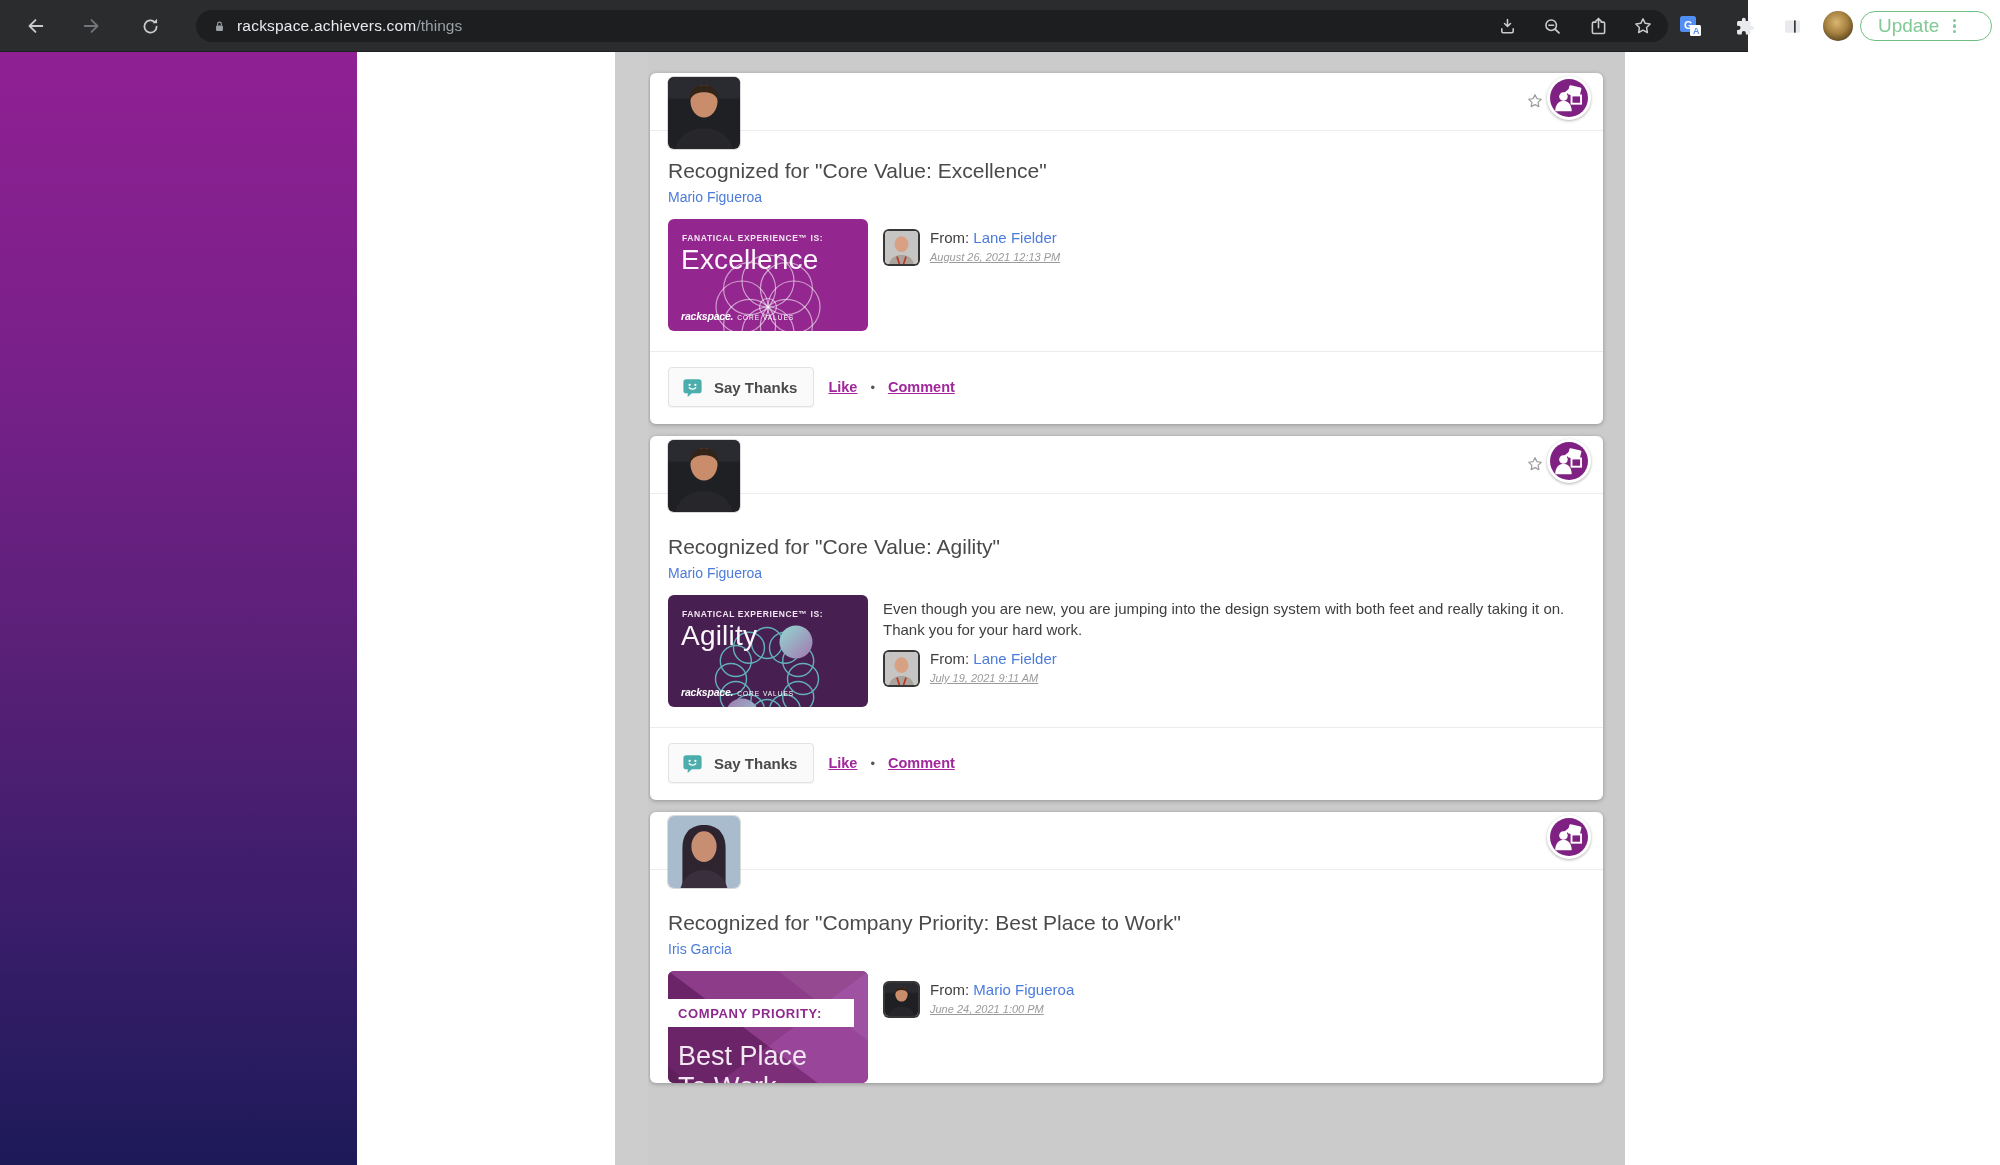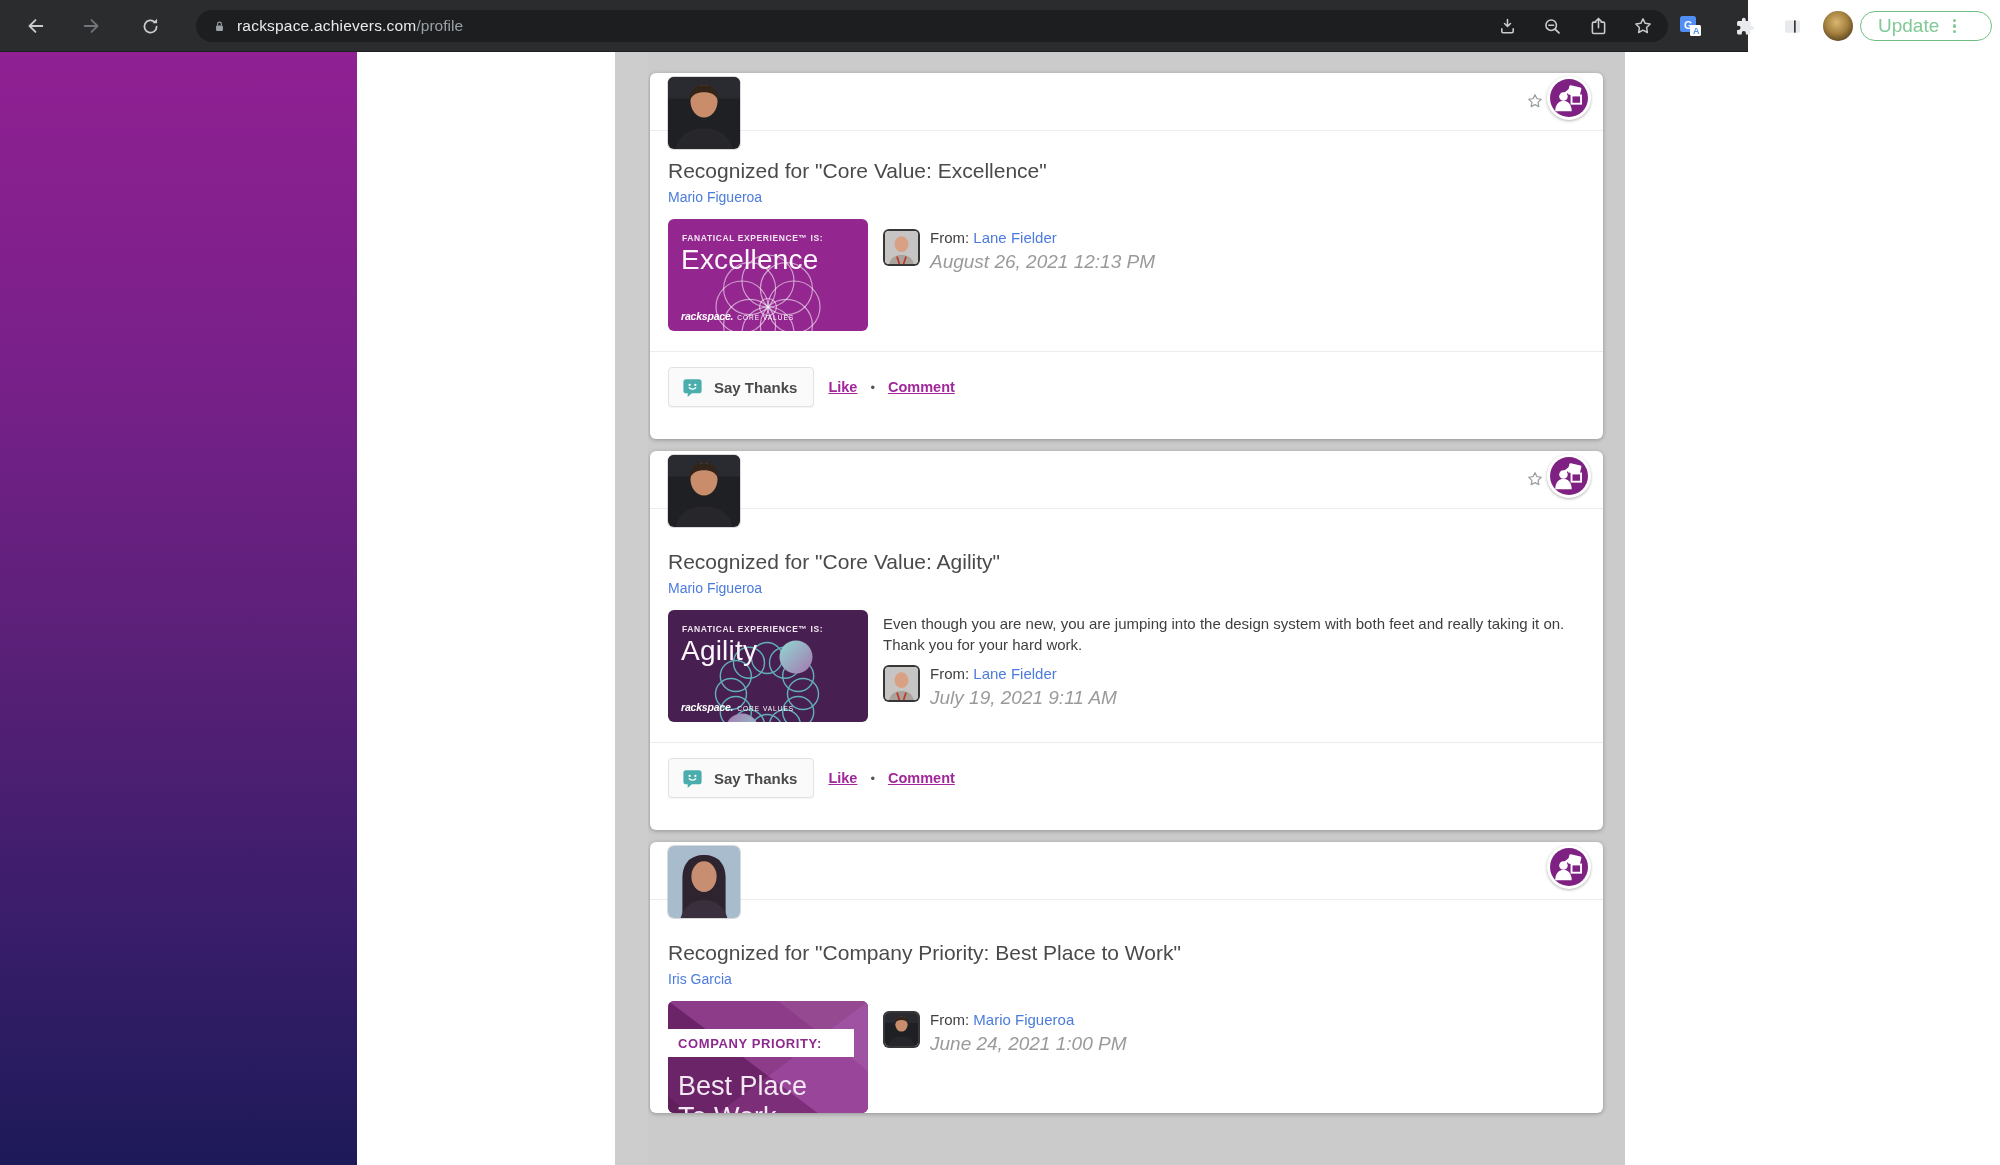--- a/index.html
+++ b/index.html
@@ -55,24 +55,24 @@
   .card-body { display:flex; margin-top:13px; padding:0 18px; }
   .msg-col { margin-left:15px; flex:1; }
   .msg-col p { margin-top:3px; font-size:15px; line-height:21px; color:#3f3f3f; }
   .from-row { display:flex; margin-top:10px; }
   .from-avatar { width:33px; height:33px; border-radius:4px; overflow:hidden; flex:none;
                  cursor:pointer; box-shadow:0 0 0 2px rgba(20,20,20,.85); margin:2px 0 0 2px; }
   .from-avatar svg { width:100%; height:100%; display:block; }
   .from-text { margin-left:12px; }
   .from-line { font-size:15px; color:#3f3f3f; }
   .from-line a { color:#4b7bdc; text-decoration:none; cursor:pointer; }
-  .date { margin-top:5px; font-size:19px; font-style:italic; color:#9a9a9a; }
+  .date { margin-top:5px; font-size:11px; font-style:italic; color:#9a9a9a;text-decoration:underline; }
 
   .divider { border:none; border-top:1px solid #ececec; margin-top:20px; }
-  .actions { display:flex; align-items:center; padding:15px 18px 32px 18px; }
+  .actions { display:flex; align-items:center; padding:15px 18px 17px 18px; }
   .say-thanks { display:flex; align-items:center; height:40px; padding:0 16px 0 12px;
                 background:#fafafa; border:1px solid #e2e2e2; border-radius:4px; cursor:pointer;
                 box-shadow:0 1px 1px rgba(0,0,0,.05); }
   .say-thanks svg { width:23px; height:23px; margin-right:10px; }
   .say-thanks span { font-size:15px; font-weight:600; color:#4a4a4a; }
   .act-link { margin-left:14px; font-size:14.5px; font-weight:600; color:#a2269c;
               text-decoration:underline; cursor:pointer; }
   .act-dot { margin-left:13px; color:#555; font-size:13px; }
   .act-link + .act-dot + .act-link { margin-left:13px; }
 
@@ -117,21 +117,21 @@
         <path d="M19.5 3.2v5.2h-5.2z" fill="#c9cbce"></path>
       </svg>
   </div>
 
   <div id="url-bar">
     <svg viewBox="0 0 24 24" width="15" height="15">
         <rect x="6.5" y="10.5" width="11" height="8.5" rx="1.5" fill="#9aa0a6"></rect>
         <path d="M9 10.5V8a3 3 0 0 1 6 0v2.5" stroke="#9aa0a6" stroke-width="1.8" fill="none"></path>
       </svg>
     <span class="host">rackspace.achievers.com</span>
-      <span class="path">/profile</span>
+      <span class="path">/things</span>
   </div>
 
   <div class="tb-icon" style="left:1495px">
     <svg viewBox="0 0 24 24" width="21" height="21">
         <path d="M12 4v8M8.6 8.6 12 12l3.4-3.4" stroke="#c9cbce" stroke-width="1.8" fill="none" stroke-linecap="round" stroke-linejoin="round"></path>
         <path d="M5.5 14.5v3.2c0 .8.6 1.4 1.4 1.4h10.2c.8 0 1.4-.6 1.4-1.4v-3.2" stroke="#c9cbce" stroke-width="1.8" fill="none" stroke-linecap="round"></path>
       </svg>
   </div>
   <div class="tb-icon" style="left:1540px">
     <svg viewBox="0 0 24 24" width="21" height="21">

